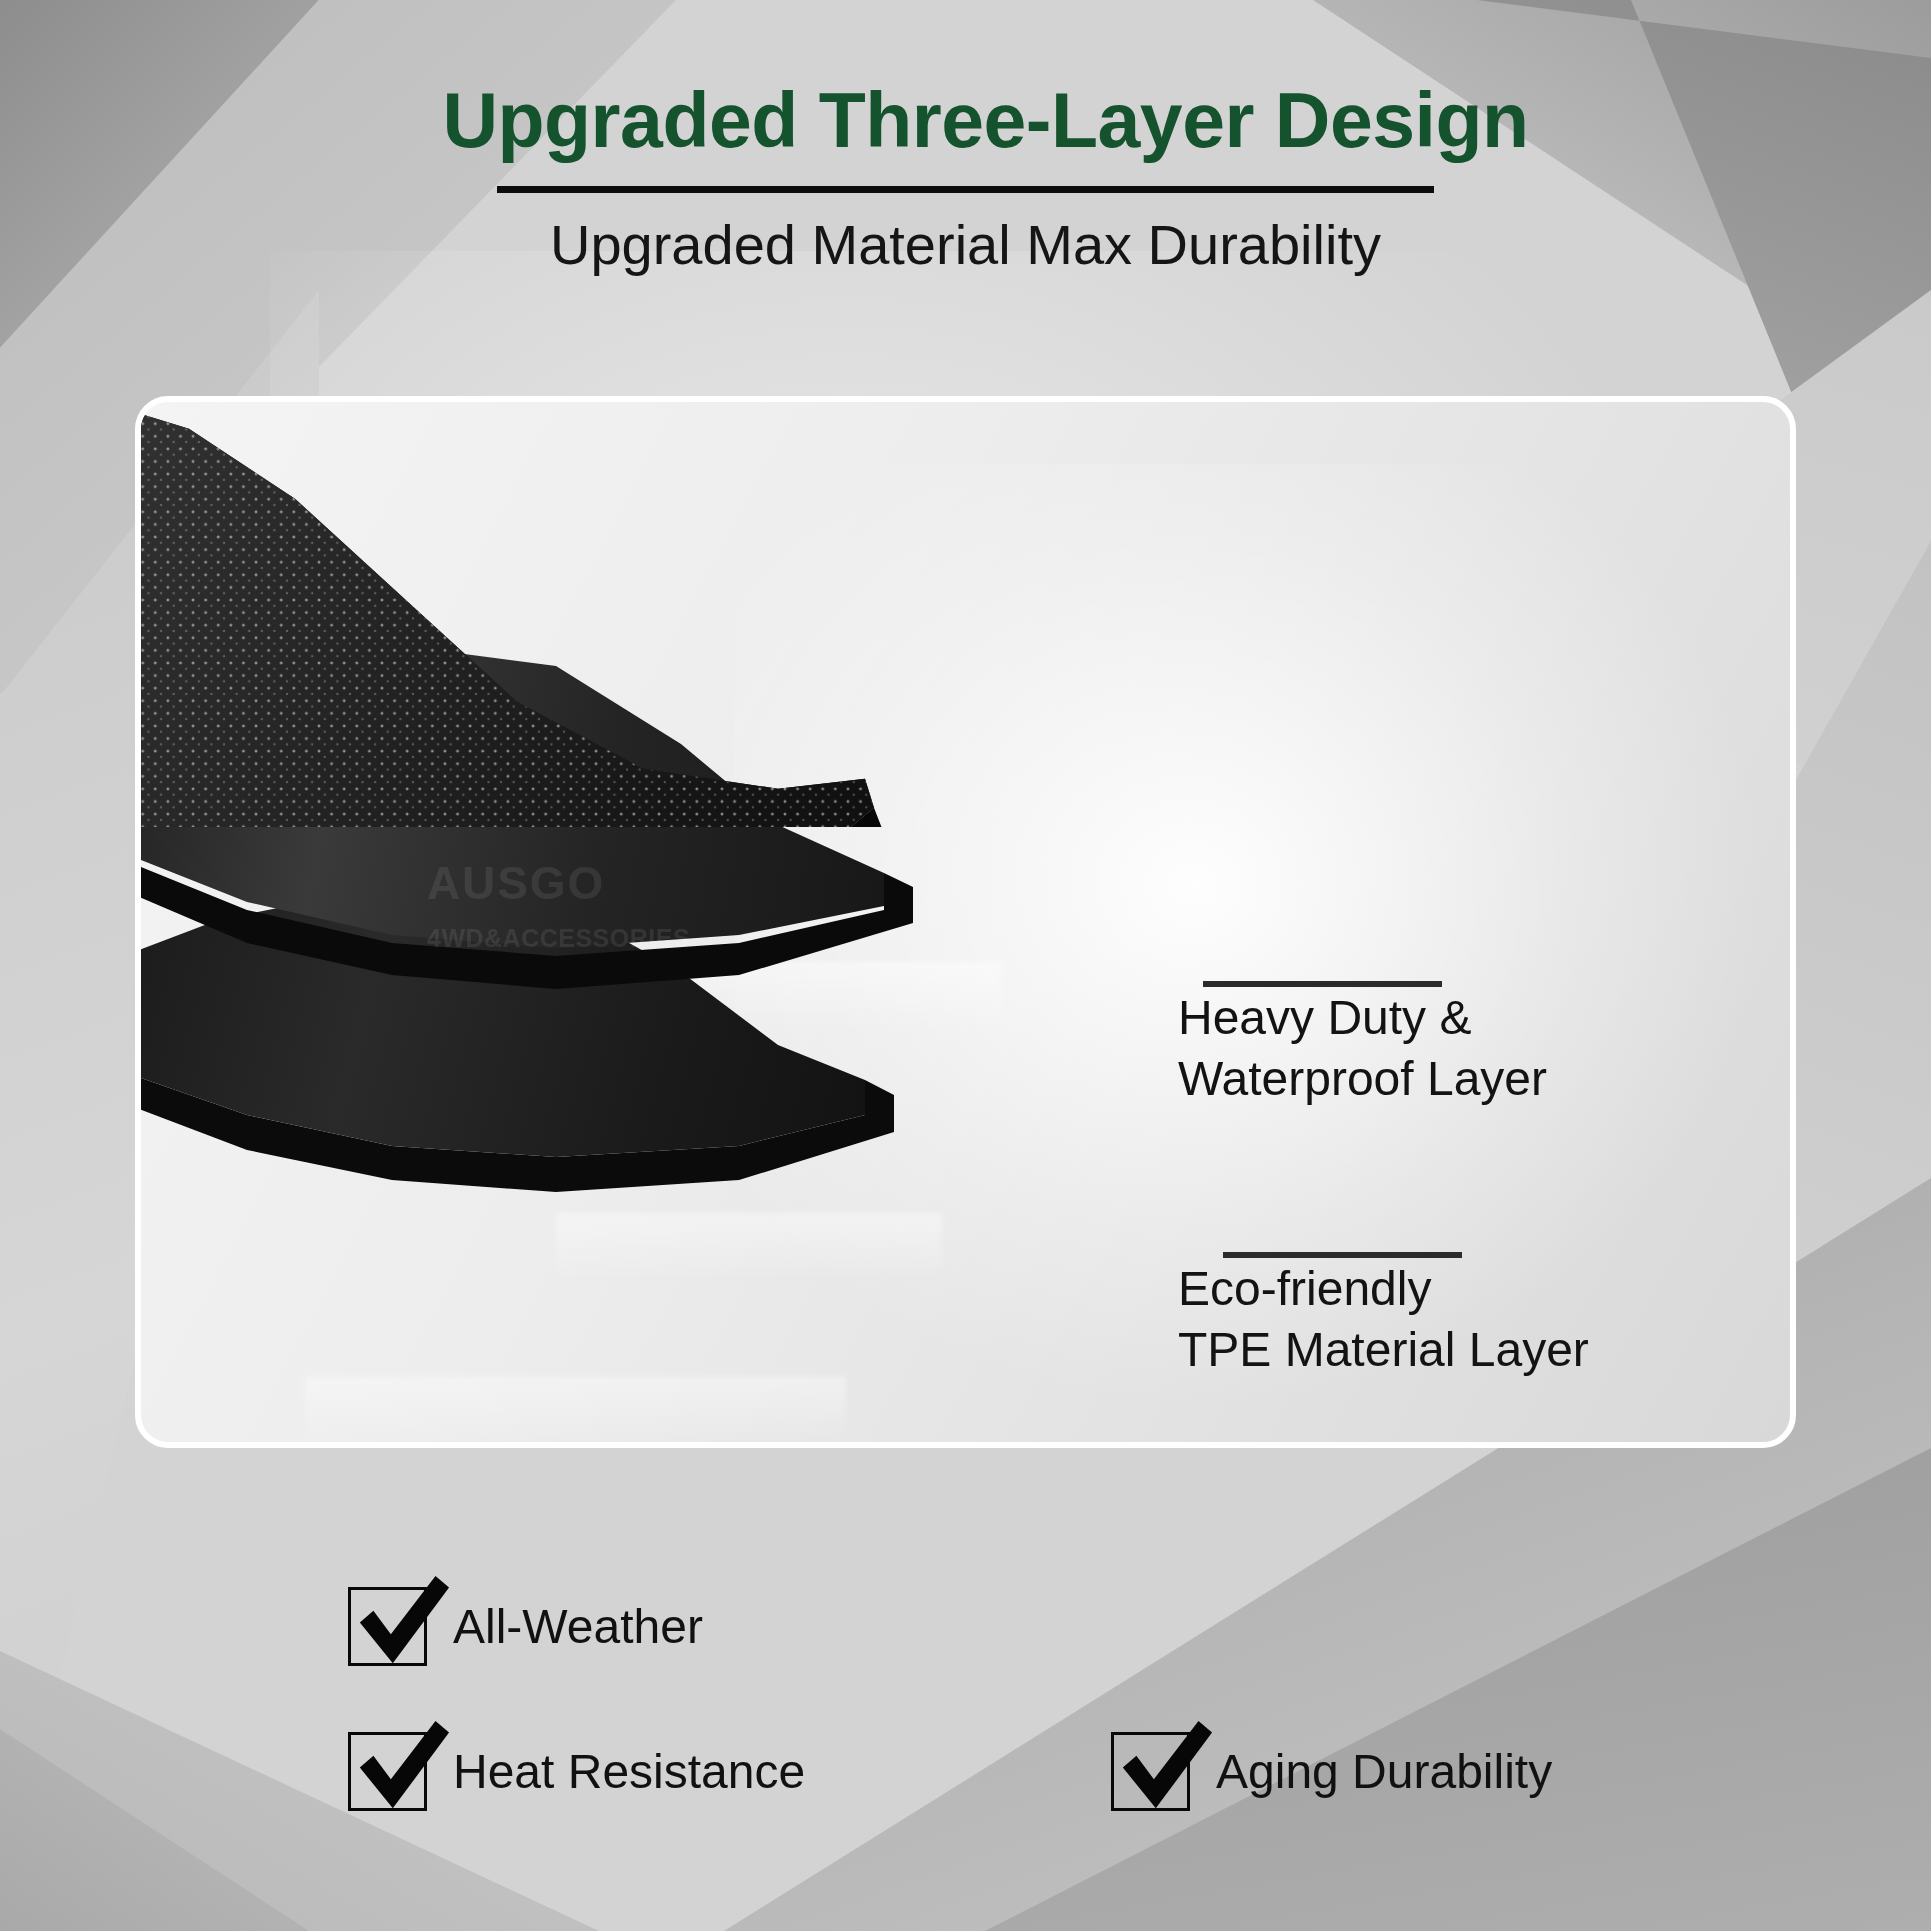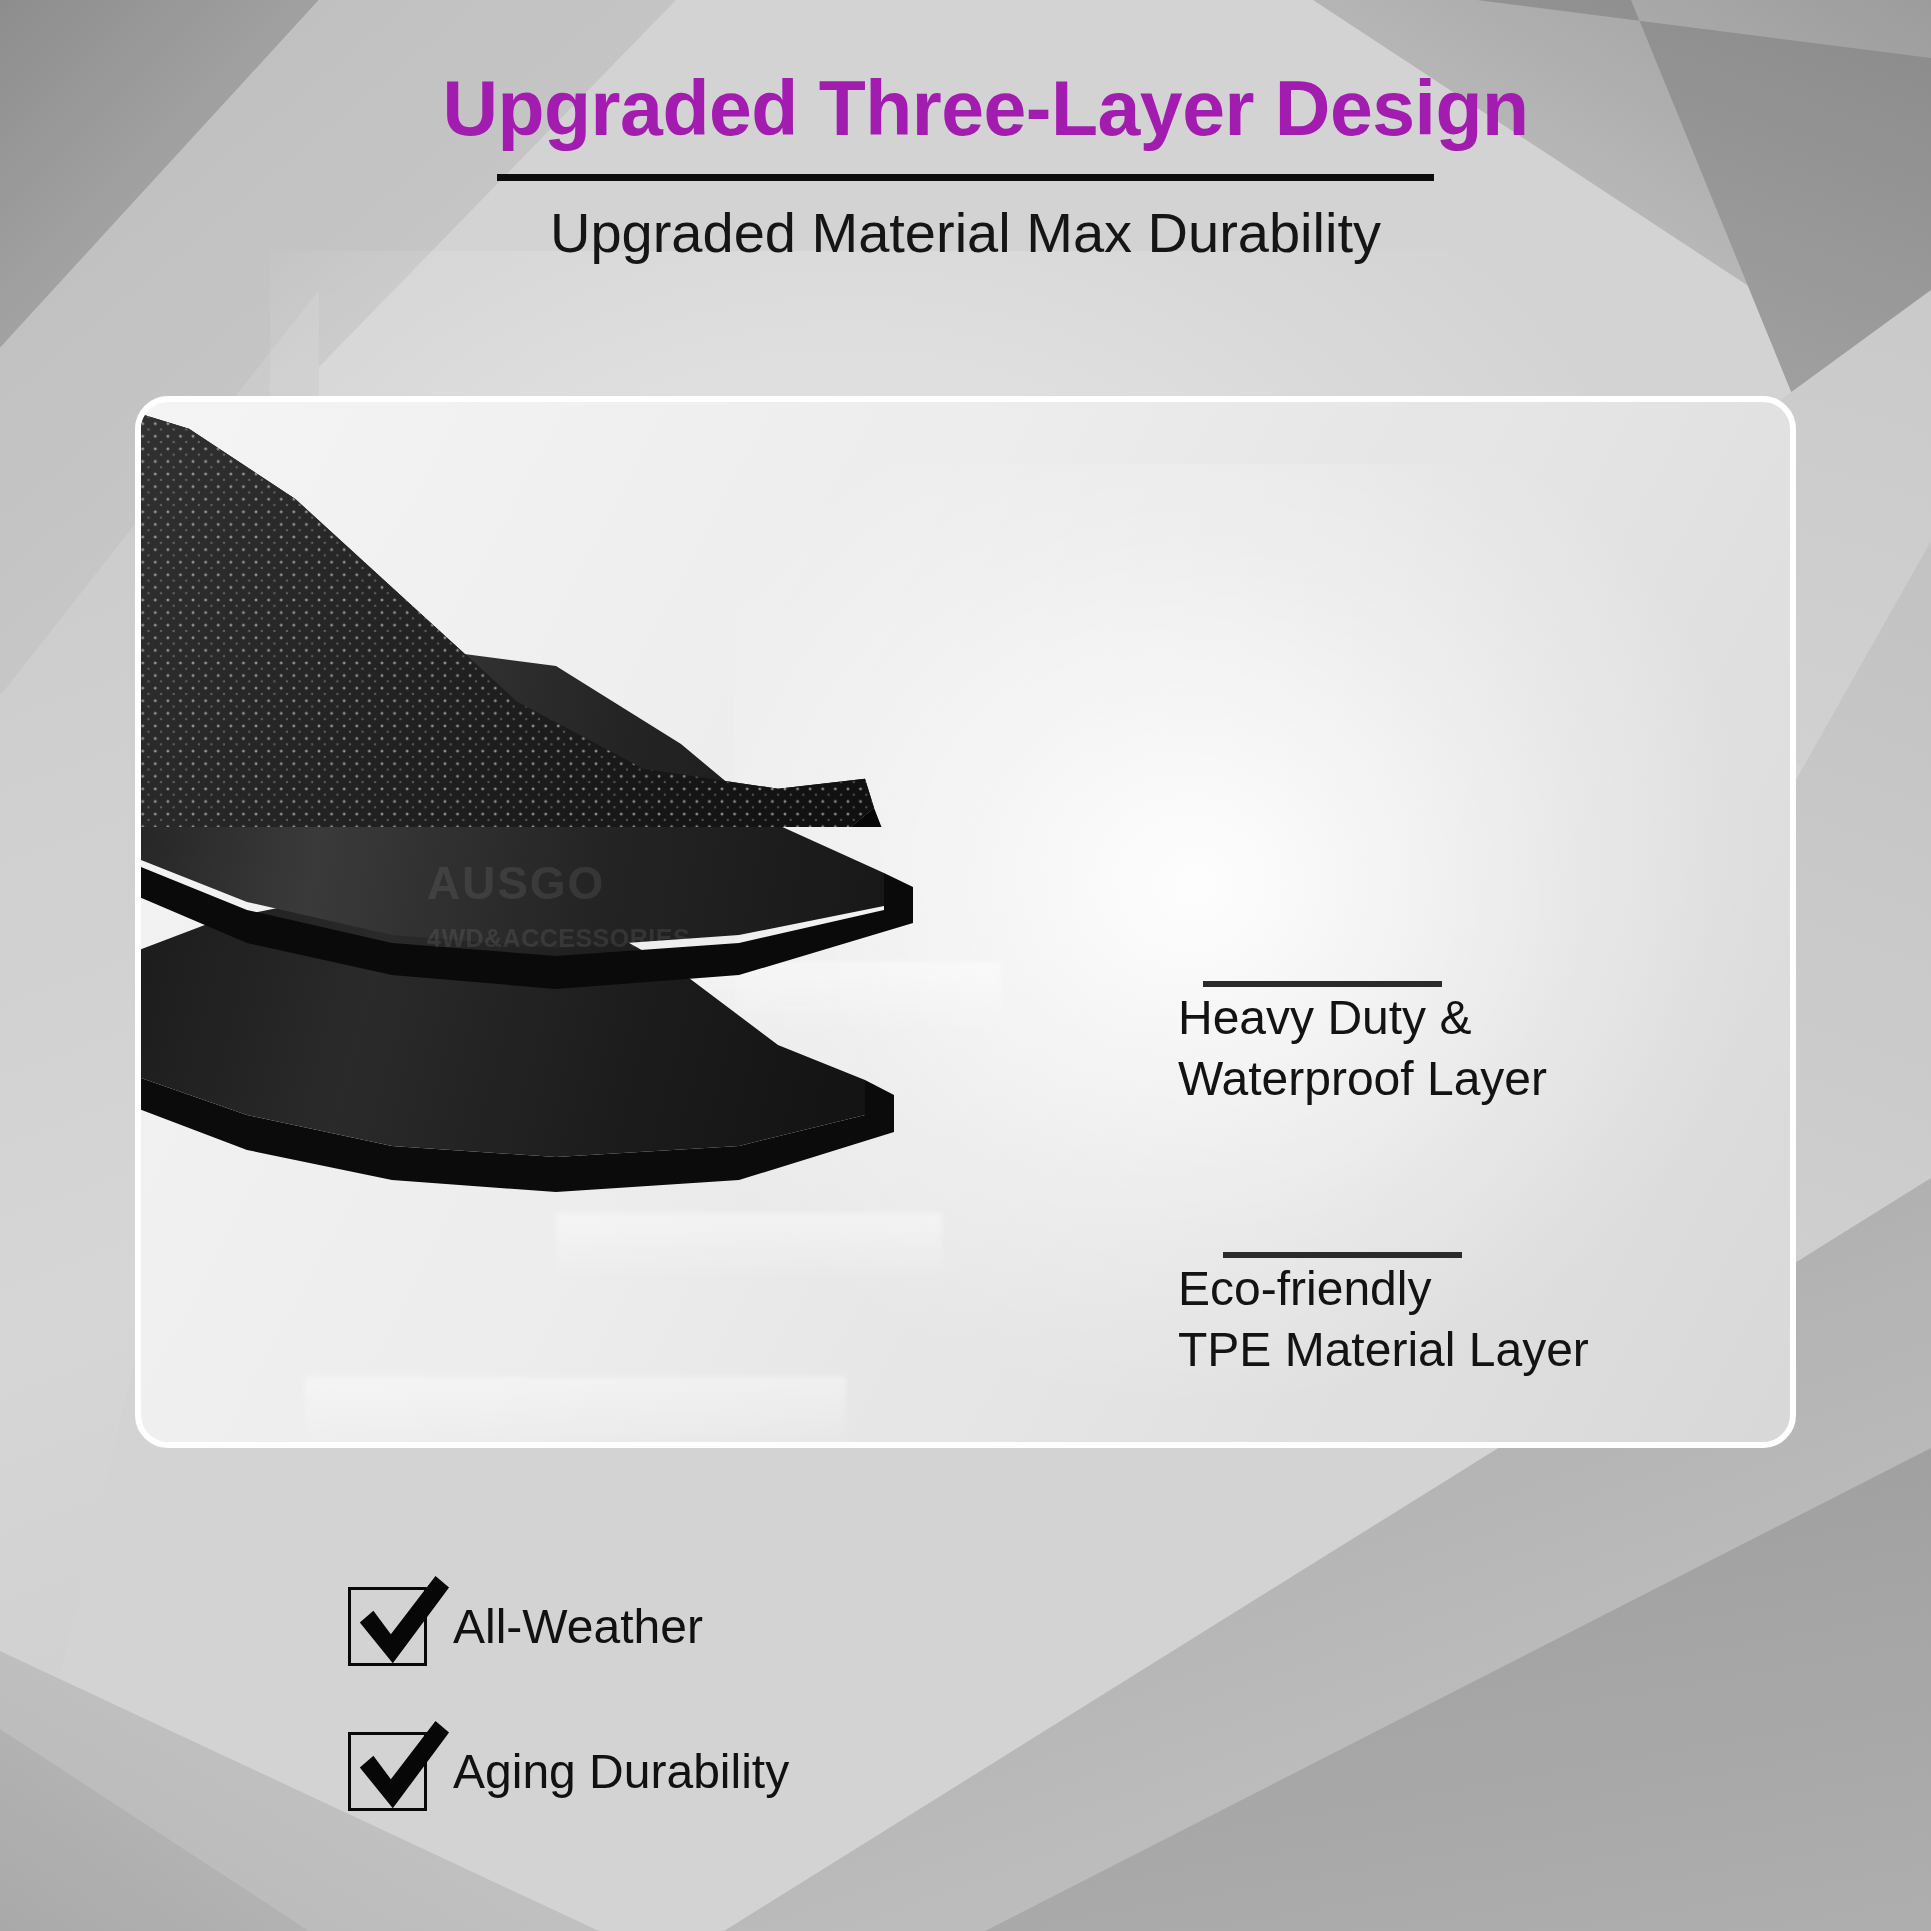--- a/index.html
+++ b/index.html
@@ -92,24 +92,24 @@
   .header {
     position: absolute;
     left: 0;
     top: 68px;
     width: 1931px;
     text-align: center;
   }
   .title {
     font-size: 77px;
     font-weight: bold;
-    color: #a21caf;
+    color: #14532d;
     letter-spacing: -0.5px;
     line-height: 1.05;
-    margin: 0;
+    margin: 12px;
     padding-left: 40px;
   }
   .title-rule {
     width: 937px;
     height: 6.8px;
     background: #0d0d0d;
     margin: 25px auto 0 auto;
   }
   .subtitle {
     font-size: 56px;
@@ -390,20 +390,29 @@
           <span class="box"></span>
           <svg class="tick" viewBox="0 0 100 100">
             <polygon points="6,50 20,38 38,62 84,2 98,14 40,92" fill="#070707"></polygon>
           </svg>
         </span>
         <span class="feature-label">All-Weather</span>
       </div>
     </div>
 
     <div class="feature-row">
+      <div class="feature col1">
+        <span class="checkbox">
+          <span class="box"></span>
+          <svg class="tick" viewBox="0 0 100 100">
+            <polygon points="6,50 20,38 38,62 84,2 98,14 40,92" fill="#070707"></polygon>
+          </svg>
+        </span>
+        <span class="feature-label">Heat Resistance</span>
+      </div>
       <div class="feature col2">
         <span class="checkbox">
           <span class="box"></span>
           <svg class="tick" viewBox="0 0 100 100">
             <polygon points="6,50 20,38 38,62 84,2 98,14 40,92" fill="#070707"></polygon>
           </svg>
         </span>
         <span class="feature-label">Aging Durability</span>
       </div>
     </div>

